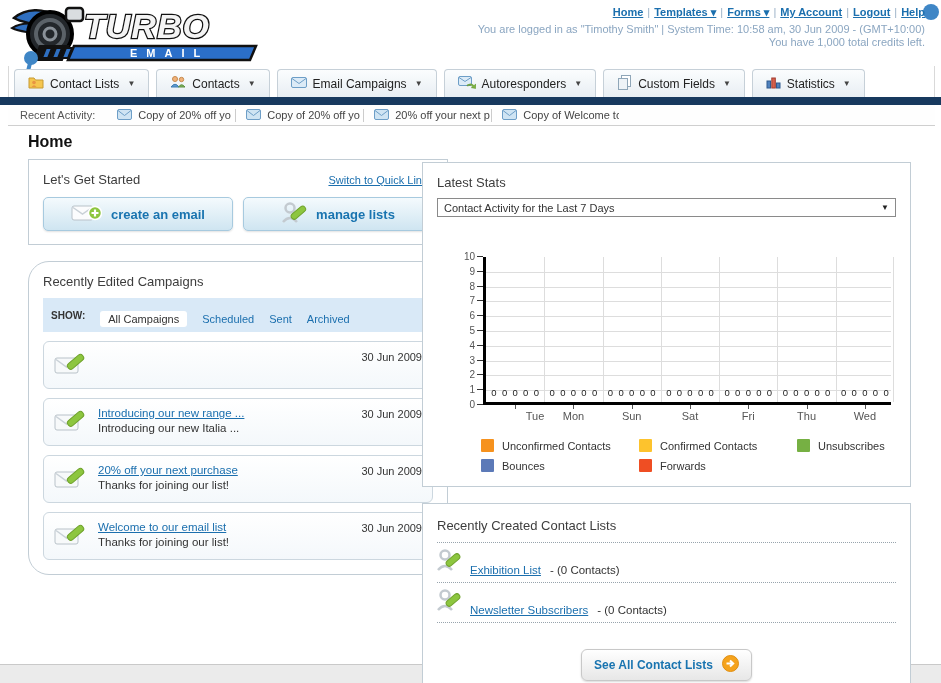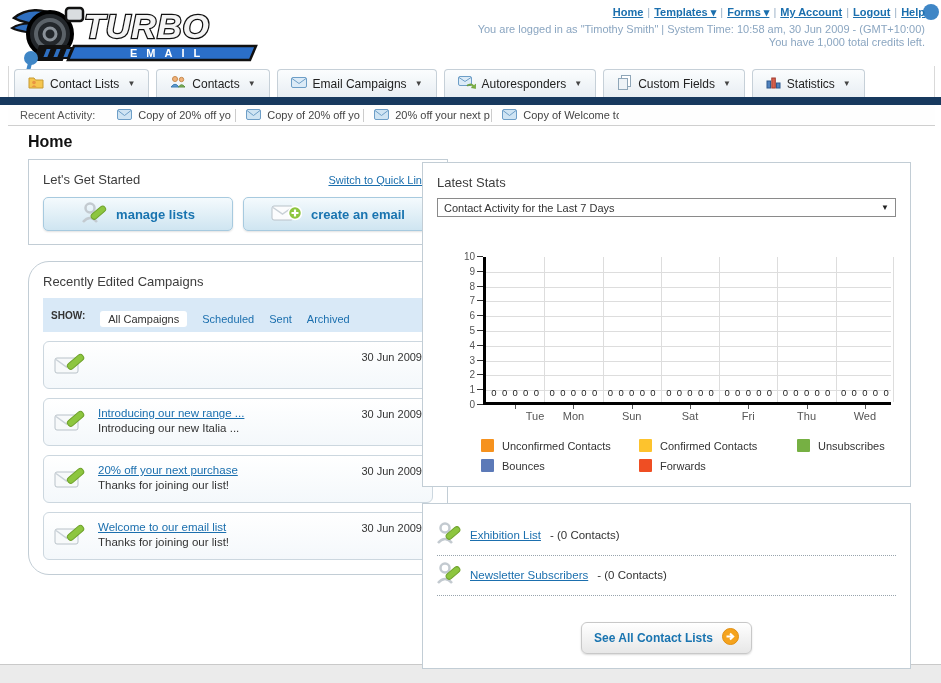--- a/index.html
+++ b/index.html
@@ -91,21 +91,21 @@
                 font-size:9.5px; color:#222; }
   .day-label { position:absolute; top:100%; margin-top:8px; text-align:center; font-size:11px; color:#555; }
   .xtick { position:absolute; top:100%; margin-top:3px; width:0; height:4px; border-left:1px solid #555; }
   .legend { margin:34px 0 0 44px; display:grid; grid-template-columns:158px 158px 158px; row-gap:7px; }
   .leg-item { display:flex; align-items:center; gap:8px; font-size:11px; color:#333; }
   .leg-swatch { width:13px; height:13px; border-radius:1px; flex:none; }
 
   
   .cl-panel { margin-top:16px; padding:12px 14px 14px; }
   .cl-title-row { padding-bottom:8px; border-bottom:1px dotted #98a4ad; }
-  .cl-item { border-bottom:1px dotted #98a4ad; padding:5px 0 6px; display:flex; align-items:center; gap:9px; font-size:11.5px; }
+  .cl-item { border-bottom:1px dotted #98a4ad; padding:5px 0 6px; display:flex; align-items:flex-end; gap:9px; font-size:11.5px; }
   .cl-suffix { color:#333; }
   .see-all-row { text-align:center; margin-top:26px; }
 </style>
 </head>
 <body>
 
 <div class="side-line-l"></div>
 <div class="side-line-r"></div>
 <div class="footer-strip"></div>
 
@@ -246,37 +246,37 @@
   <h1 class="page-title">Home</h1>
 
   <div class="left-col">
     <div class="panel gs-panel">
       <div class="gs-head">
         <span class="panel-title">Let's Get Started</span>
         <a>Switch to Quick Links</a>
       </div>
       <div class="gs-buttons">
         <div class="blue-btn">
+          <span><svg width="31" height="22" viewBox="0 0 31 22">
+                <rect x="1" y="4" width="21" height="14" rx="2" fill="#fbfcfd" stroke="#b9c2c9"></rect>
+                <path d="M2 5.5 L11.5 12 L21 5.5" fill="none" stroke="#c9d1d7" stroke-width="1.5"></path>
+                <circle cx="24" cy="11" r="6.5" fill="#8dc63f" stroke="#fff" stroke-width="1.5"></circle>
+                <path d="M24 7.5 v7 M20.5 11 h7" stroke="#fff" stroke-width="2.2"></path>
+              </svg></span>
+          <span>create an email</span>
+        </div>
+        <div class="blue-btn">
           <span><svg width="26" height="24" viewBox="0 0 26 24">
                 <circle cx="9" cy="7" r="4.5" fill="none" stroke="#c3cad0" stroke-width="2.5"></circle>
                 <path d="M2 21 q7 -8 14 0" fill="none" stroke="#c3cad0" stroke-width="2.5"></path>
                 <g transform="rotate(-40 17 12)">
                   <rect x="9" y="9" width="17" height="6" rx="3" fill="#8dc63f" stroke="#6fa22b"></rect>
                 </g>
               </svg></span>
           <span>manage lists</span>
-        </div>
-        <div class="blue-btn">
-          <span><svg width="31" height="22" viewBox="0 0 31 22">
-                <rect x="1" y="4" width="21" height="14" rx="2" fill="#fbfcfd" stroke="#b9c2c9"></rect>
-                <path d="M2 5.5 L11.5 12 L21 5.5" fill="none" stroke="#c9d1d7" stroke-width="1.5"></path>
-                <circle cx="24" cy="11" r="6.5" fill="#8dc63f" stroke="#fff" stroke-width="1.5"></circle>
-                <path d="M24 7.5 v7 M20.5 11 h7" stroke="#fff" stroke-width="2.2"></path>
-              </svg></span>
-          <span>create an email</span>
         </div>
       </div>
     </div>
 
     <div class="panel cmp-panel">
       <div class="panel-title">Recently Edited Campaigns</div>
       <div class="show-bar">
         <span class="show-label">SHOW:</span>
         <span class="filter active">All Campaigns</span>
         <span class="filter">Scheduled</span>
@@ -473,20 +473,23 @@
             <span>Bounces</span>
           </span>
         <span class="leg-item">
             <span class="leg-swatch" style="background-color: rgb(239, 78, 35);"></span>
             <span>Forwards</span>
           </span>
       </div>
     </div>
 
     <div class="panel cl-panel">
+      <div class="cl-title-row">
+        <span class="panel-title">Recently Created Contact Lists</span>
+      </div>
       <div class="cl-item">
         <span><svg width="24" height="26" viewBox="0 0 24 26">
               <circle cx="8" cy="7" r="4.5" fill="none" stroke="#c3cad0" stroke-width="2.5"></circle>
               <path d="M1 22 q7 -8 14 0" fill="none" stroke="#c3cad0" stroke-width="2.5"></path>
               <g transform="rotate(-40 16 12)">
                 <rect x="8" y="9" width="16" height="6" rx="3" fill="#8dc63f" stroke="#6fa22b"></rect>
               </g>
             </svg></span>
         <a>Exhibition List</a>
         <span class="cl-suffix">- (0 Contacts)</span>

